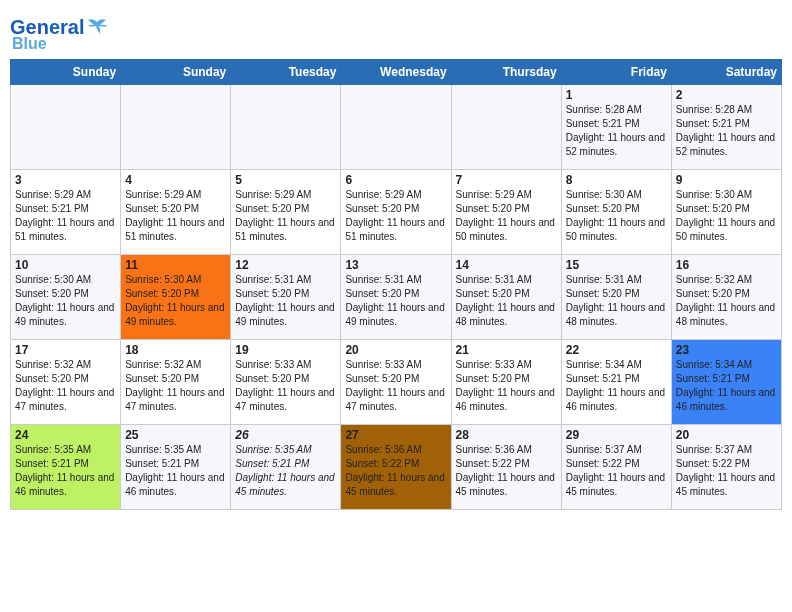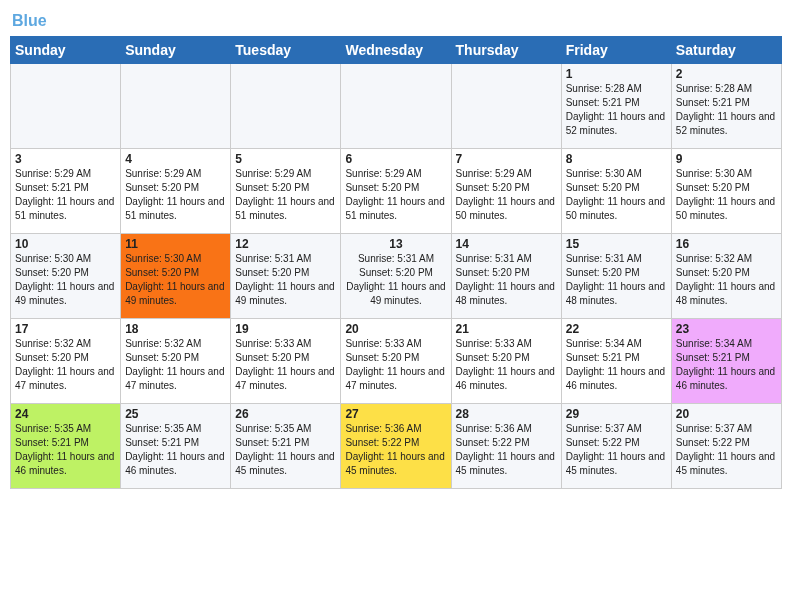--- a/index.html
+++ b/index.html
@@ -36,23 +36,23 @@
       font-weight: 500;
     }
     .calendar-table {
       width: 100%;
       border-collapse: collapse;
       table-layout: fixed;
     }
     .calendar-table th {
       background: #2a6db5;
       color: #fff;
-      text-align: left;
+      text-align: right;
       padding: 5px 4px;
-      font-size: 14px;
+      font-size: 12px;
       border: 1px solid #2a6db5;
     }
     .calendar-table td {
       border: 1px solid #ccc;
       vertical-align: top;
       padding: 3px 4px;
       font-size: 10.5px;
       color: #222;
       height: 85px;
       background: #fff;
@@ -76,20 +76,26 @@
     }
     .empty-cell {
       background: #f5f7fa !important;
     }
   </style>
 </head>
 <body>
 
 <div class="header-area">
   <div class="logo">
+    <div style="display:flex;align-items:center;gap:2px;">
+      <span style="font-size:20px;font-weight:bold;color:#1a5cb5;">General</span>
+      <svg width="22" height="18" viewBox="0 0 22 18" style="margin-top:-2px;">
+        <path d="M11 4 Q14 0 20 2 Q16 5 14 7 Q18 6 22 8 Q17 9 13 8 Q15 12 14 16 Q11 12 10 8 Q6 9 2 8 Q5 6 8 7 Q6 5 2 2 Q8 0 11 4Z" fill="#5ea8e0"></path>
+      </svg>
+    </div>
     <span style="font-size:16px;font-weight:bold;color:#5ea8e0;margin-top:-4px;margin-left:2px;">Blue</span>
   </div>
   <div class="month-title"></div>
 </div>
 
 <div class="subtitle"></div>
 
 <table class="calendar-table">
   <thead>
     <tr id="weekday-header">
@@ -178,21 +184,21 @@
           <div class="day-info" style="white-space: pre-line;">Sunrise: 5:30 AM
 Sunset: 5:20 PM
 Daylight: 11 hours and 49 minutes.</div>
         </td>
         <td style="background: rgb(245, 247, 250);">
           <span class="day-num">12</span>
           <div class="day-info" style="white-space: pre-line;">Sunrise: 5:31 AM
 Sunset: 5:20 PM
 Daylight: 11 hours and 49 minutes.</div>
         </td>
-        <td style="background: rgb(245, 247, 250); text-align: center;">
+        <td style="background: rgb(245, 247, 250);">
           <span class="day-num">13</span>
           <div class="day-info" style="white-space: pre-line;">Sunrise: 5:31 AM
 Sunset: 5:20 PM
 Daylight: 11 hours and 49 minutes.</div>
         </td>
         <td style="background: rgb(245, 247, 250);">
           <span class="day-num">14</span>
           <div class="day-info" style="white-space: pre-line;">Sunrise: 5:31 AM
 Sunset: 5:20 PM
 Daylight: 11 hours and 48 minutes.</div>
@@ -240,47 +246,47 @@
           <div class="day-info" style="white-space: pre-line;">Sunrise: 5:33 AM
 Sunset: 5:20 PM
 Daylight: 11 hours and 46 minutes.</div>
         </td>
         <td style="background: rgb(255, 255, 255);">
           <span class="day-num">22</span>
           <div class="day-info" style="white-space: pre-line;">Sunrise: 5:34 AM
 Sunset: 5:21 PM
 Daylight: 11 hours and 46 minutes.</div>
         </td>
-        <td style="background: #f0abfc;">
+        <td style="background: #3b82f6;">
           <span class="day-num">23</span>
           <div class="day-info" style="white-space: pre-line;">Sunrise: 5:34 AM
 Sunset: 5:21 PM
 Daylight: 11 hours and 46 minutes.</div>
         </td>
       </tr>
       <tr>
         <td style="background: #bef264;">
           <span class="day-num">24</span>
           <div class="day-info" style="white-space: pre-line;">Sunrise: 5:35 AM
 Sunset: 5:21 PM
 Daylight: 11 hours and 46 minutes.</div>
         </td>
         <td style="background: rgb(245, 247, 250);">
           <span class="day-num">25</span>
           <div class="day-info" style="white-space: pre-line;">Sunrise: 5:35 AM
 Sunset: 5:21 PM
 Daylight: 11 hours and 46 minutes.</div>
         </td>
-        <td style="background: rgb(245, 247, 250);">
+        <td style="background: rgb(245, 247, 250); font-style: italic;">
           <span class="day-num">26</span>
           <div class="day-info" style="white-space: pre-line;">Sunrise: 5:35 AM
 Sunset: 5:21 PM
 Daylight: 11 hours and 45 minutes.</div>
         </td>
-        <td style="background: #fde047; margin-left: 30px;">
+        <td style="background: #a16207; margin-left: 30px;">
           <span class="day-num">27</span>
           <div class="day-info" style="white-space: pre-line;">Sunrise: 5:36 AM
 Sunset: 5:22 PM
 Daylight: 11 hours and 45 minutes.</div>
         </td>
         <td style="background: rgb(245, 247, 250);">
           <span class="day-num">28</span>
           <div class="day-info" style="white-space: pre-line;">Sunrise: 5:36 AM
 Sunset: 5:22 PM
 Daylight: 11 hours and 45 minutes.</div>

